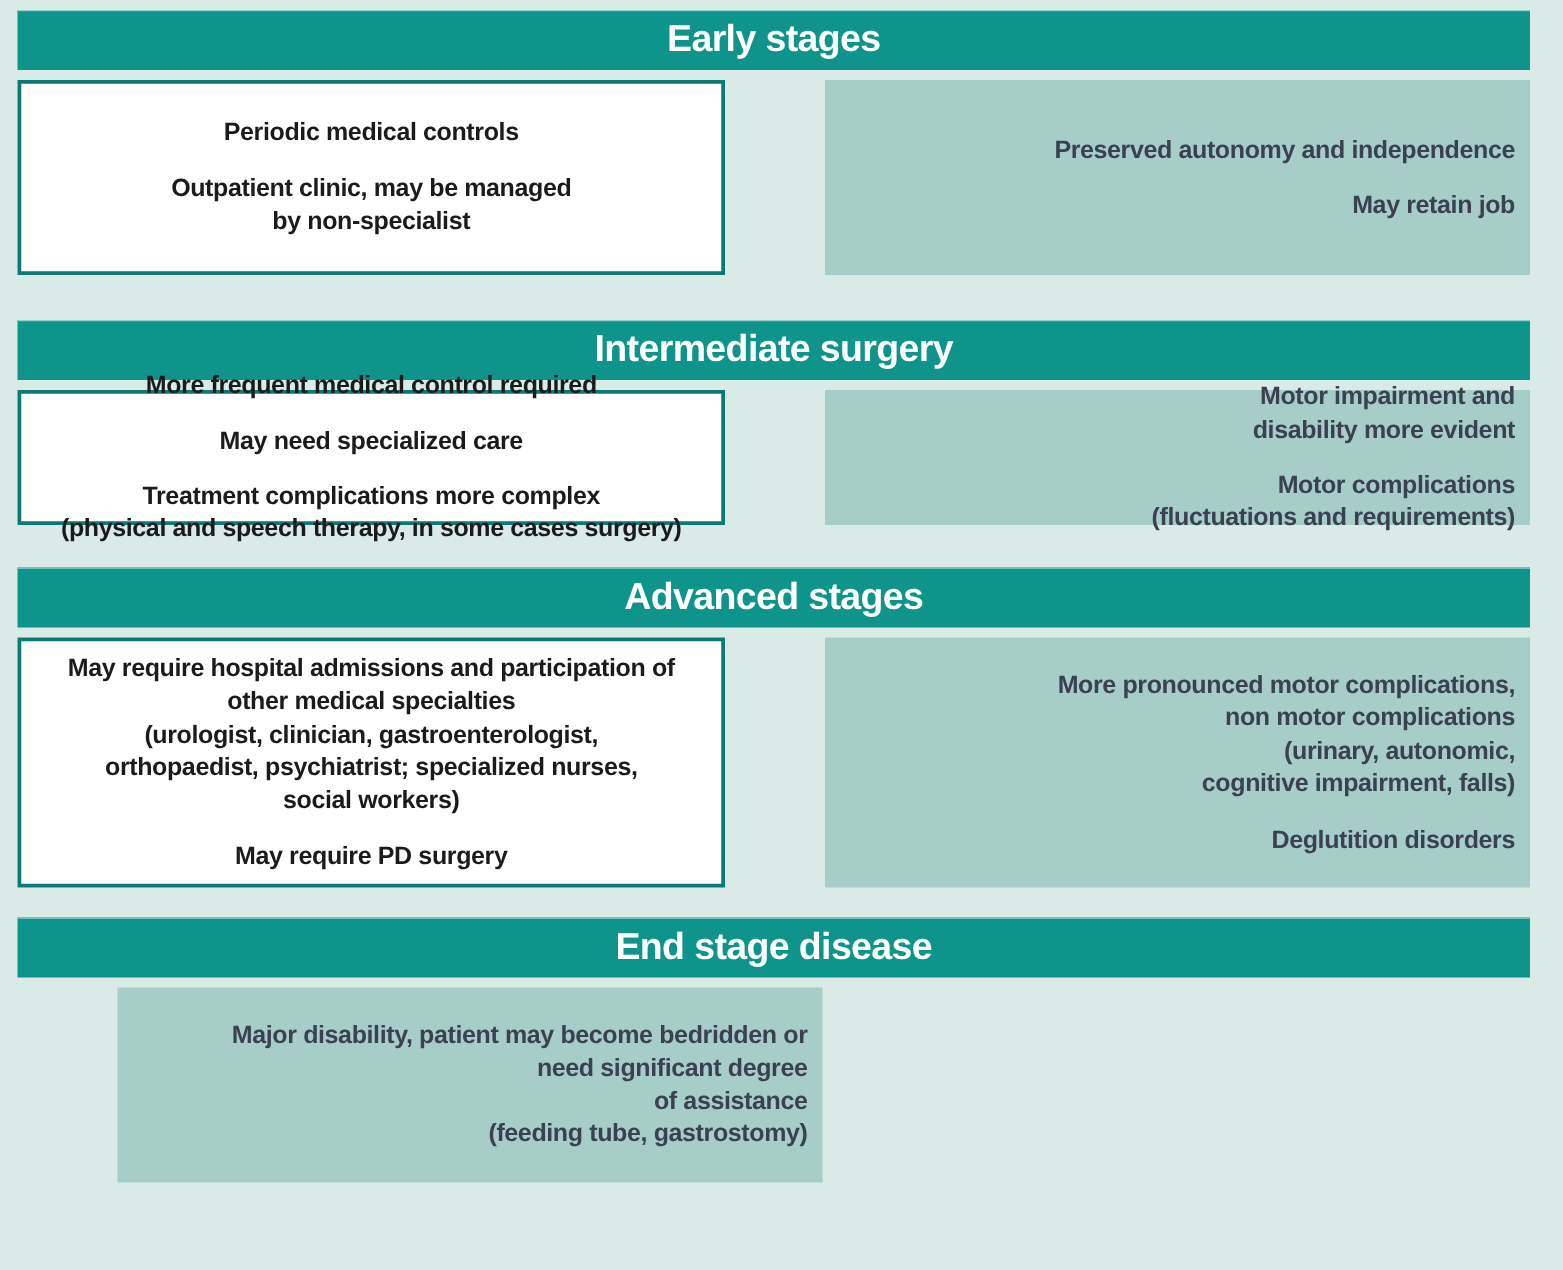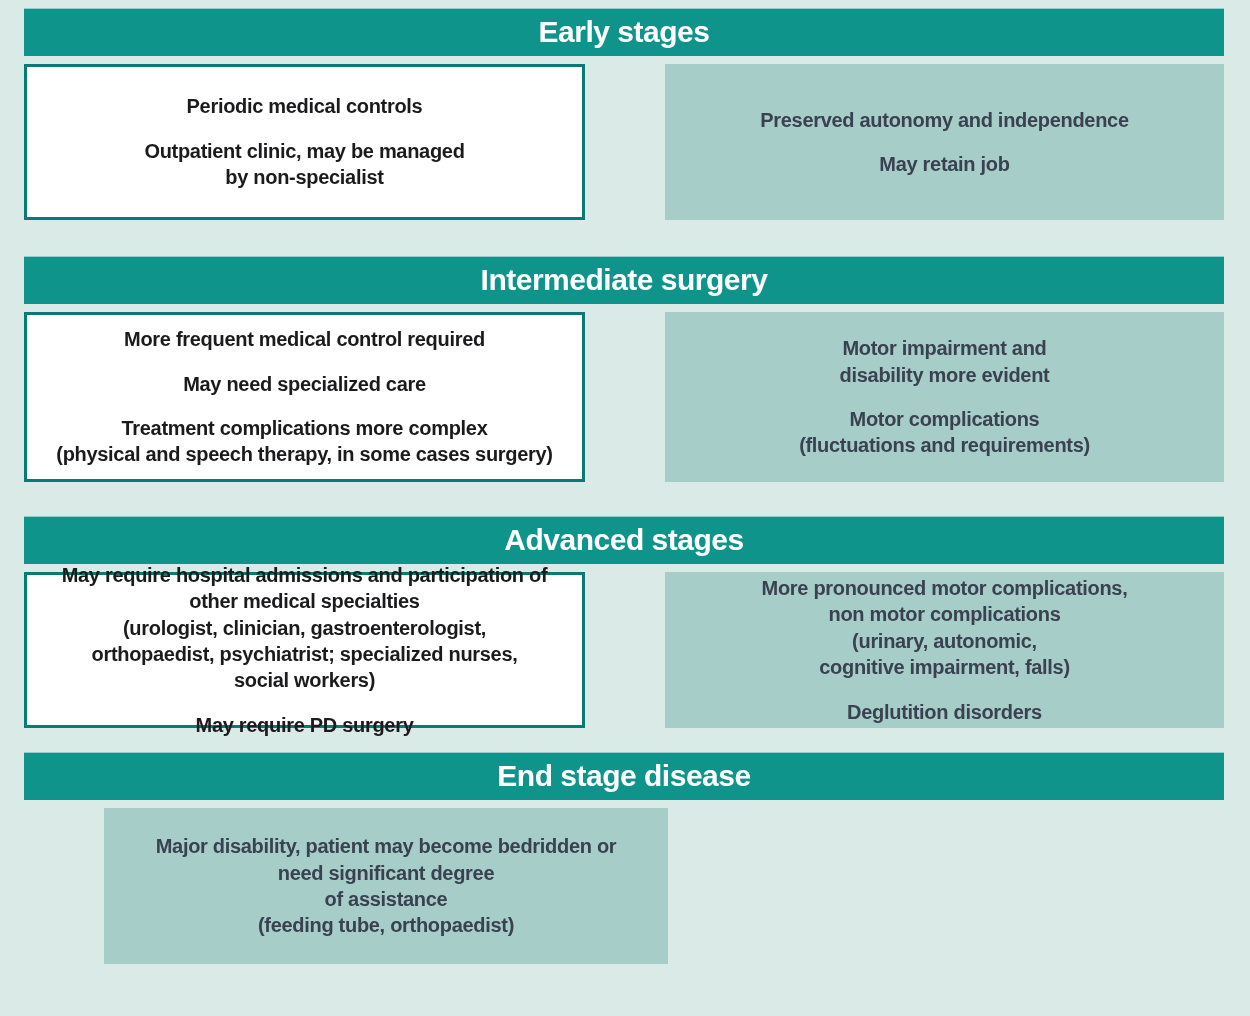--- a/index.html
+++ b/index.html
@@ -10,21 +10,21 @@
     width: 1250px;
     height: 1016px;
     background: #d9eae7;
     font-family: "Liberation Sans", sans-serif;
     overflow: hidden;
   }
   .page {
     box-sizing: border-box;
     width: 1250px;
     height: 1016px;
-    padding: 8px 26px 0 24px;
+    padding: 8px 26px 0 14px;
   }
   .stage-section { margin: 0; }
   .stage-section + .stage-section.gap-36 { margin-top: 36px; }
   .stage-section + .stage-section.gap-34 { margin-top: 34px; }
   .stage-section + .stage-section.gap-24 { margin-top: 24px; }
 
   .stage-header {
     height: 48px;
     background: #0f948c;
     color: #ffffff;
@@ -35,43 +35,43 @@
     font-weight: bold;
     letter-spacing: -0.5px;
     box-shadow: 0 1px 0 rgba(255,255,255,0.55) inset;
   }
 
   .stage-row {
     display: flex;
     margin-top: 8px;
   }
   .h156 .stage-row { height: 156px; }
-  .h154 .stage-row { height: 170px; }
-  .h200 .stage-row { height: 156px; }
+  .h154 .stage-row { height: 108px; }
+  .h200 .stage-row { height: 200px; }
 
   .care-box {
     box-sizing: border-box;
     width: 566px;
     background: #ffffff;
     border: 3px solid #0c7a74;
     display: flex;
     flex-direction: column;
     justify-content: center;
     text-align: center;
     padding: 4px 10px;
   }
   .status-box {
     box-sizing: border-box;
     width: 564px;
     margin-left: 80px;
     background: #a7cdc9;
     display: flex;
     flex-direction: column;
     justify-content: center;
-    text-align: center;
+    text-align: right;
     padding: 4px 12px;
   }
 
   .care-box p, .status-box p {
     margin: 9px 0;
     font-size: 20px;
     font-weight: bold;
     line-height: 1.32;
     letter-spacing: -0.3px;
     white-space: pre-line;
@@ -146,18 +146,18 @@
 
   <div class="stage-section gap-24 h156">
     <div class="stage-header">
       <span>End stage disease</span>
     </div>
     <div class="stage-row">
       <div class="status-box">
         <p>Major disability, patient may become bedridden or
 need significant degree
 of assistance
-(feeding tube, orthopaedist)</p>
+(feeding tube, gastrostomy)</p>
       </div>
     </div>
   </div>
 
 </div>
 
 </body></html>

